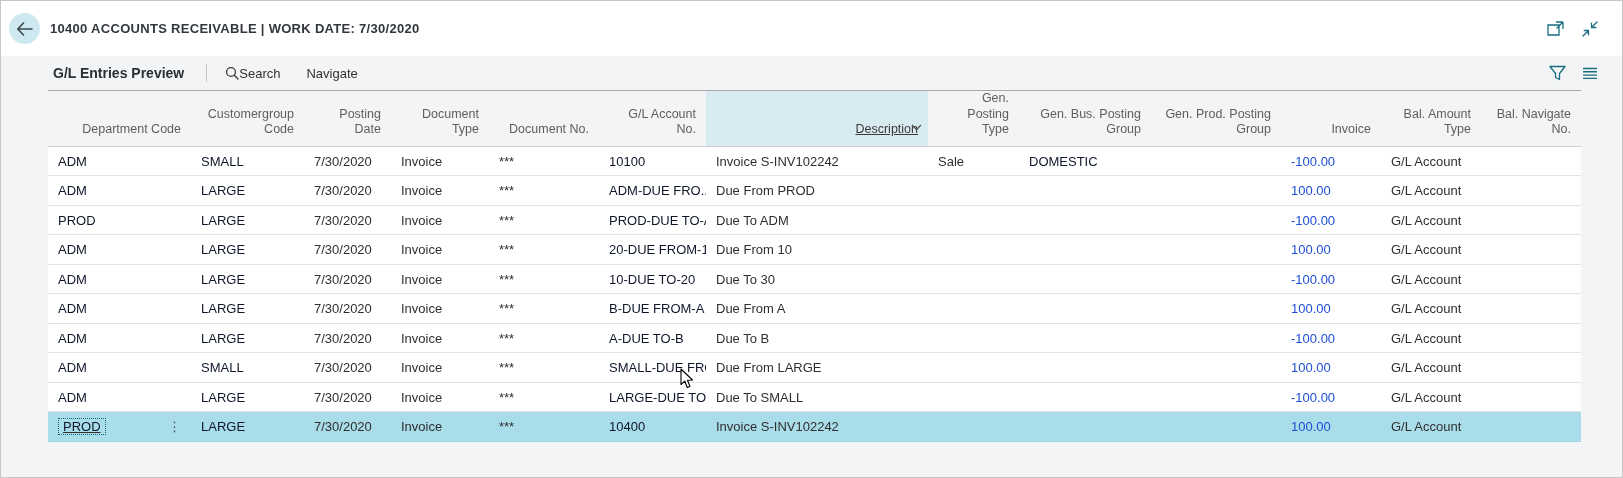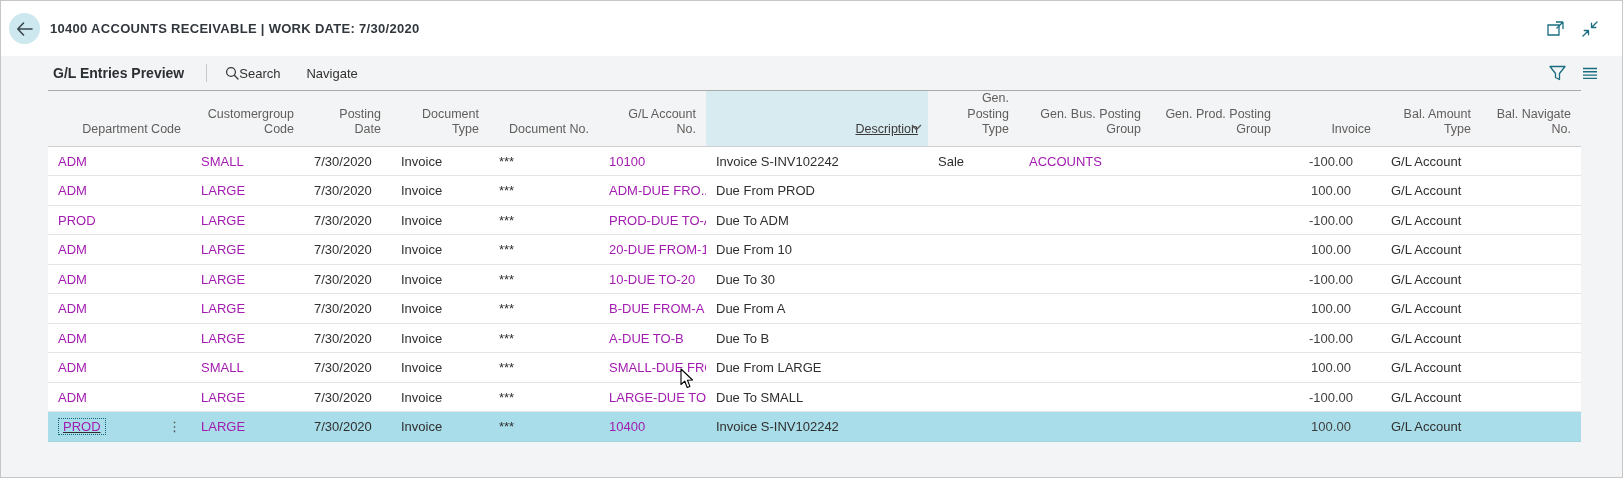--- a/index.html
+++ b/index.html
@@ -66,23 +66,23 @@
   }
   thead th.sorted { background: #d8ebf1; color: #3b3a39; }
   thead th.sorted .hlabel { text-decoration: underline; }
   thead th.num { text-align: right; }
   .sort-chevron { position: absolute; right: 6px; bottom: 10px; }
   tbody td {
     height: 29.5px; font-size: 13px; color: #2f2f2f;
     padding: 0 10px; white-space: nowrap; overflow: hidden;
     border-bottom: 1px solid #e4e4e4; background: #ffffff;
   }
-  tbody td.num { text-align: center; color: #404040; }
+  tbody td.num { text-align: left; color: #1d4ed8; }
   tbody tr.selected td { background: #a9dde9; border-bottom-color: #9fd4e0; }
-  td .link { color: #a21caf; cursor: pointer; }
+  td .link { color: #0f172a; cursor: pointer; }
   .first-cell-flex { display: flex; align-items: center; justify-content: space-between; }
   .focus-box {
     display: inline-block; border: 1px dotted #17657a; padding: 0 4px;
     text-decoration: underline;
   }
   .row-ellipsis { color: #4a4a4a; font-size: 13px; cursor: pointer; letter-spacing: 0; }
   
   .mouse-cursor { position: absolute; left: 679px; top: 367px; z-index: 50; pointer-events: none; }
 </style>
 </head>
@@ -183,21 +183,21 @@
       <tbody id="grid-body">
           <tr>
             <td><span class="link">ADM</span></td>
             <td><span class="link">SMALL</span></td>
             <td><span>7/30/2020</span></td>
             <td><span>Invoice</span></td>
             <td><span>***</span></td>
             <td><span class="link">10100</span></td>
             <td><span>Invoice S-INV102242</span></td>
             <td><span>Sale</span></td>
-            <td><span class="link">ACCOUNTS</span></td>
+            <td><span class="link">DOMESTIC</span></td>
             <td><span></span></td>
             <td class="num"><span>-100.00</span></td>
             <td><span>G/L Account</span></td>
             <td><span></span></td>
           </tr>
           <tr>
             <td><span class="link">ADM</span></td>
             <td><span class="link">LARGE</span></td>
             <td><span>7/30/2020</span></td>
             <td><span>Invoice</span></td>

